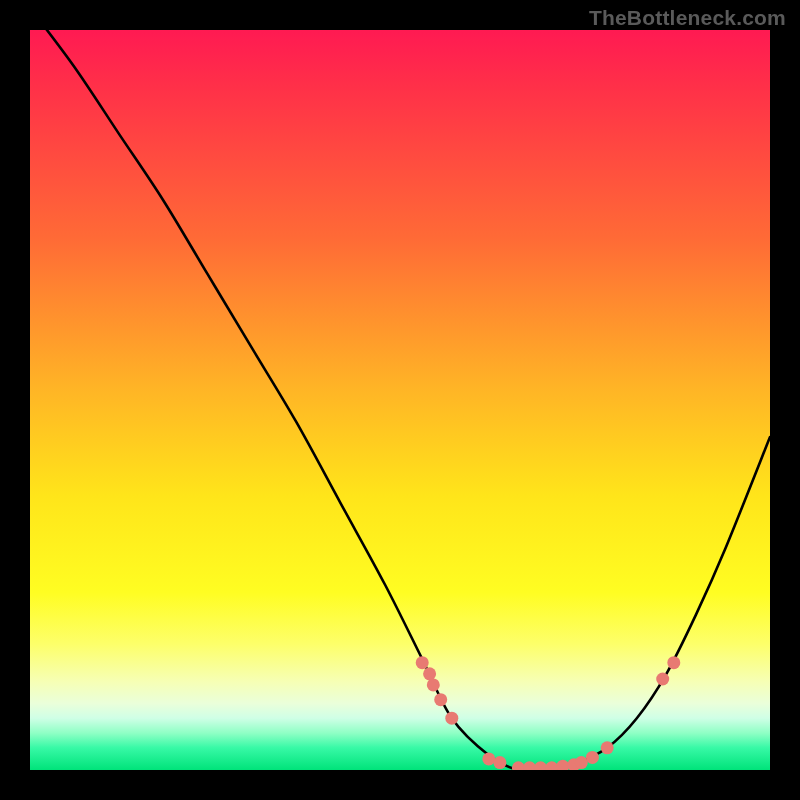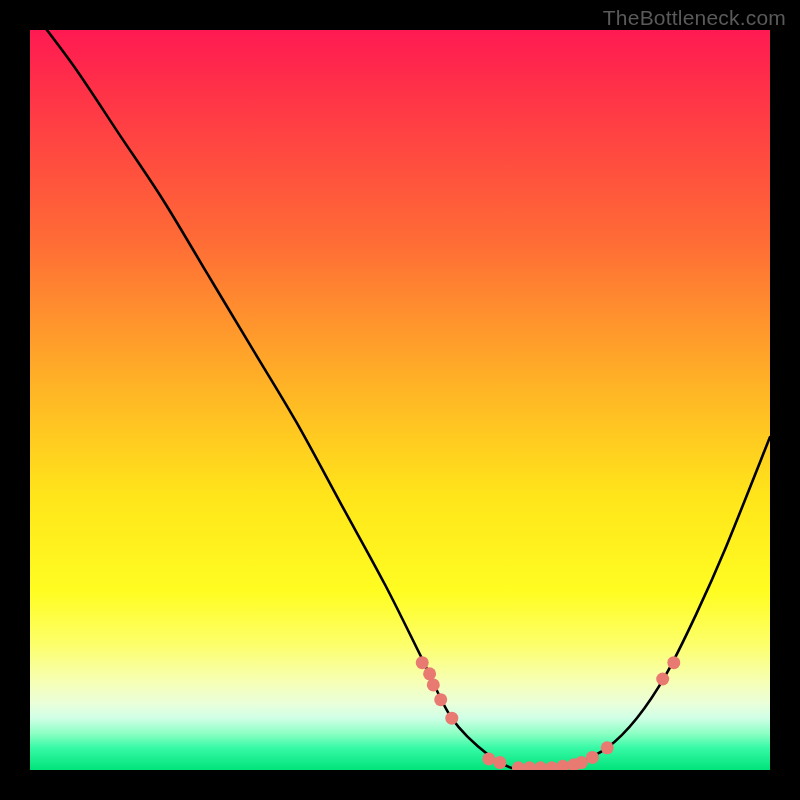--- a/index.html
+++ b/index.html
@@ -15,21 +15,21 @@
     position: relative;
     width: 800px;
     height: 800px;
   }
   .attribution {
     position: absolute;
     top: 6px;
     right: 14px;
     color: #5a5a5a;
     font-size: 21px;
-    font-weight: 400;
+    font-weight: 700;
     letter-spacing: 0.2px;
   }
   .plot-area {
     position: absolute;
     left: 30px;
     top: 30px;
     width: 740px;
     height: 740px;
     overflow: hidden;
   }

